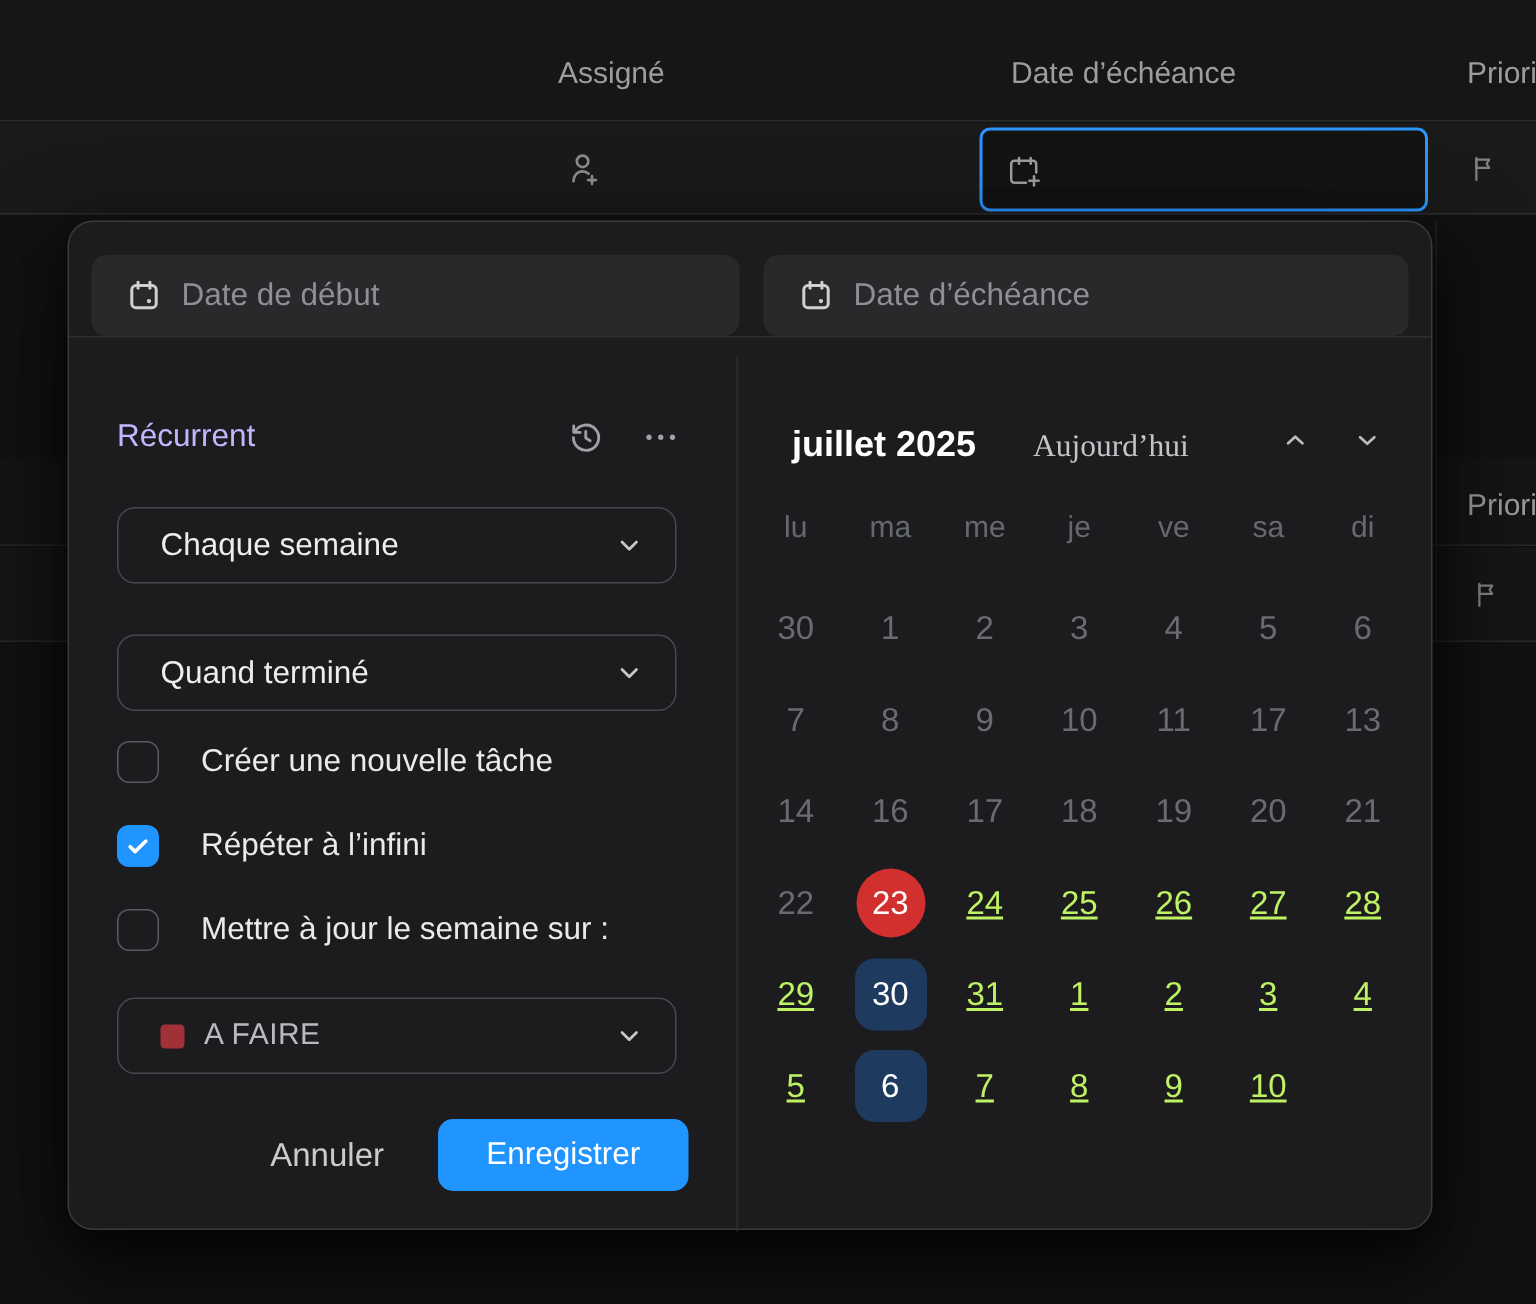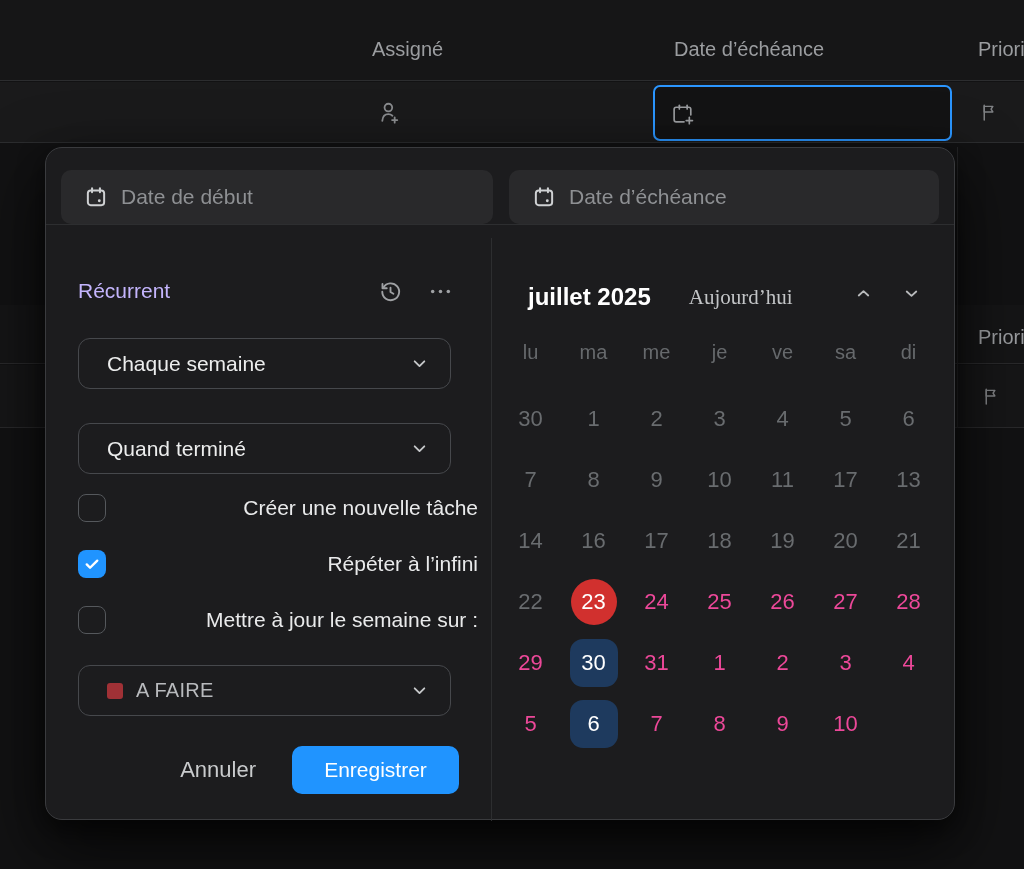--- a/index.html
+++ b/index.html
@@ -37,41 +37,41 @@
   .rec-icons { position:absolute; right:38px; top:40px; display:flex; gap:24px; align-items:center; }
   .iconbtn { width:26px; height:26px; display:flex; align-items:center; justify-content:center; cursor:pointer; }
   .select { position:absolute; left:32px; width:373px; height:51px; border:1px solid #46484c; border-radius:12px; display:flex; align-items:center; padding:0 20px 0 28px; cursor:pointer; }
   .select .val { font-size:21px; color:#eceded; flex:1; }
   .sel-freq { top:100px; }
   .sel-when { top:185px;justify-content:flex-end; }
   .sel-status { top:427px; }
   .sel-status .val { font-size:20px; color:#b8babd; letter-spacing:.3px; }
   .status-square { width:16px; height:16px; border-radius:3px; background:#a03136; margin-right:13px; }
   .options { position:absolute; left:32px; top:242px; width:400px; }
-  .opt-row { height:56px; display:flex; align-items:center; gap:28px;justify-content:space-between; }
+  .opt-row { height:56px; display:flex; align-items:center; gap:28px; }
   .cbx { width:28px; height:28px; border:1.5px solid #55585c; border-radius:8px; background:#1c1c1e; display:flex; align-items:center; justify-content:center; flex:0 0 auto; cursor:pointer; }
   .cbx.checked { border:none; background:#2094ff; }
   .opt-label { font-size:21px; color:#e9eaeb; }
   .footer { position:absolute; left:0; top:508px; width:413px; height:48px; display:flex; justify-content:flex-end; align-items:center; gap:26px; }
   .btn-cancel { font-size:22px; color:#c9cbcd; background:none; border:none; cursor:pointer; font-family:inherit; padding:6px 10px; }
   .btn-save { width:167px; height:48px; background:#2094ff; color:#fff; font-size:21px; font-weight:500; border:none; border-radius:10px; cursor:pointer; font-family:inherit; }
 
   
   .panel-cal { position:absolute; left:445px; top:90px; width:465px; height:583px; }
   .cal-header { position:absolute; left:37px; top:40px; width:400px; height:38px; display:flex; align-items:center; }
   .cal-month { font-size:24px; font-weight:600; color:#ffffff; }
   .cal-today { font-size:21px; color:#c2c4c6; margin-left:38px; background:none; border:none; cursor:pointer; font-family:Liberation Serif, serif; }
   .cal-nav { position:absolute; right:32px; top:42px; display:flex; gap:22px; }
   .weekdays { position:absolute; left:8px; top:103px; width:441px; display:flex; }
   .wd { width:63px; text-align:center; font-size:20px; color:#66696c; }
   .day-grid { position:absolute; left:8px; top:150px; width:441px; display:flex; flex-wrap:wrap; }
   .day-cell { width:63px; height:61px; display:flex; align-items:center; justify-content:center; cursor:pointer; }
   .chip { min-width:46px; height:46px; display:flex; align-items:center; justify-content:center; font-size:22px; border-radius:13px; }
   .chip.muted { color:#696c6f; }
-  .chip.normal { color:#ec4899; }
+  .chip.normal { color:#bef264;text-decoration:underline; }
   .chip.today { background:#d1302e; color:#ffffff; border-radius:50%; width:46px; }
   .chip.selected { background:#1e3a5e; color:#ffffff; width:48px; height:48px; }
   svg { display:block; }
 </style>
 </head>
 <body>
 
 <div class="screen">
 
   <div class="band1">

